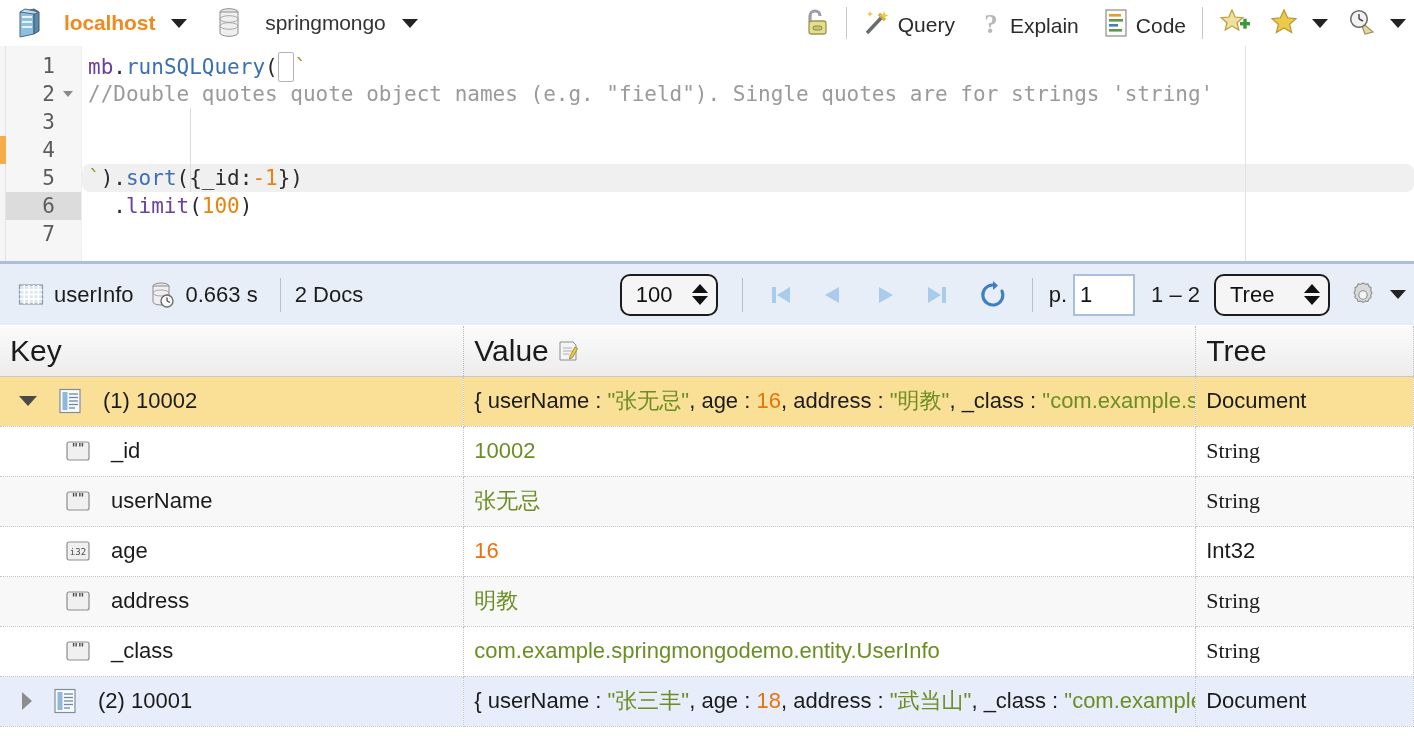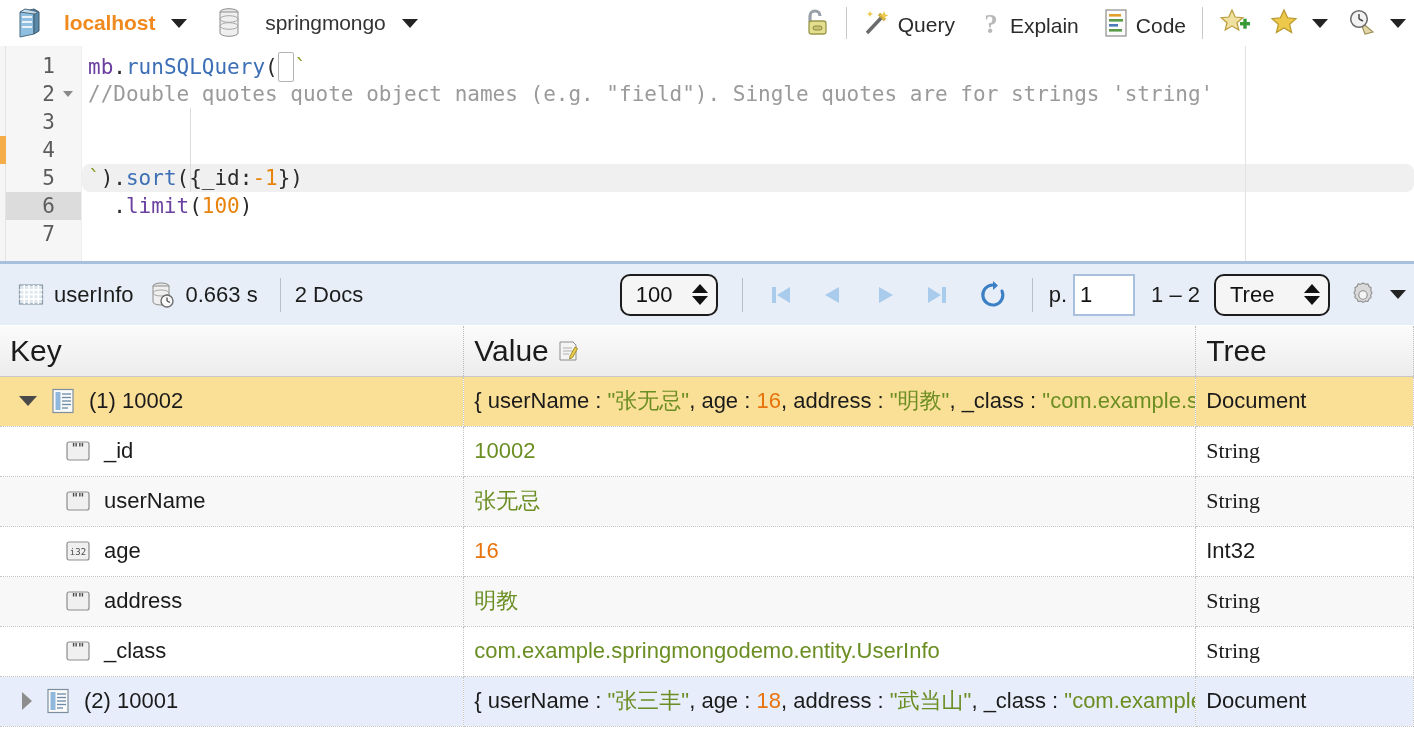--- a/index.html
+++ b/index.html
@@ -146,21 +146,21 @@
     border-right: 1px dotted #c4c4c4;
     white-space: nowrap;
     overflow: hidden;
   }
   tr.row-sel td { background: #fadf96; }
   tr.row-blue td { background: #e7edfa; }
   tr.row-alt td { background: #f8f8f8; }
   .col-key { width: 460px; }
   .col-val { width: 726px; }
   .col-type { width: 216px; }
-  .cell-flex { display: flex; align-items: center; gap: 14px; }
+  .cell-flex { display: flex; align-items: center; gap: 21px; }
   .tri-open { width: 0; height: 0; border-left: 9px solid transparent; border-right: 9px solid transparent; border-top: 10px solid #4a4a4a; margin-left: 9px; cursor: pointer; }
   .tri-closed { width: 0; height: 0; border-top: 9px solid transparent; border-bottom: 9px solid transparent; border-left: 10px solid #8d8d8d; margin-left: 12px; cursor: pointer; }
   .indent { padding-left: 56px; }
   .v-green { color: #6b8e23; }
   .v-orange { color: #e8730c; }
   .v-dark { color: #1b1b1b; }
   .t-green { color: #6b8e23; font-family: Liberation Serif, serif; }
   .t-orange { color: #e8730c; }
   .t-dark { color: #1b1b1b; }
   .hdr-flex { display: flex; align-items: center; gap: 8px; }

